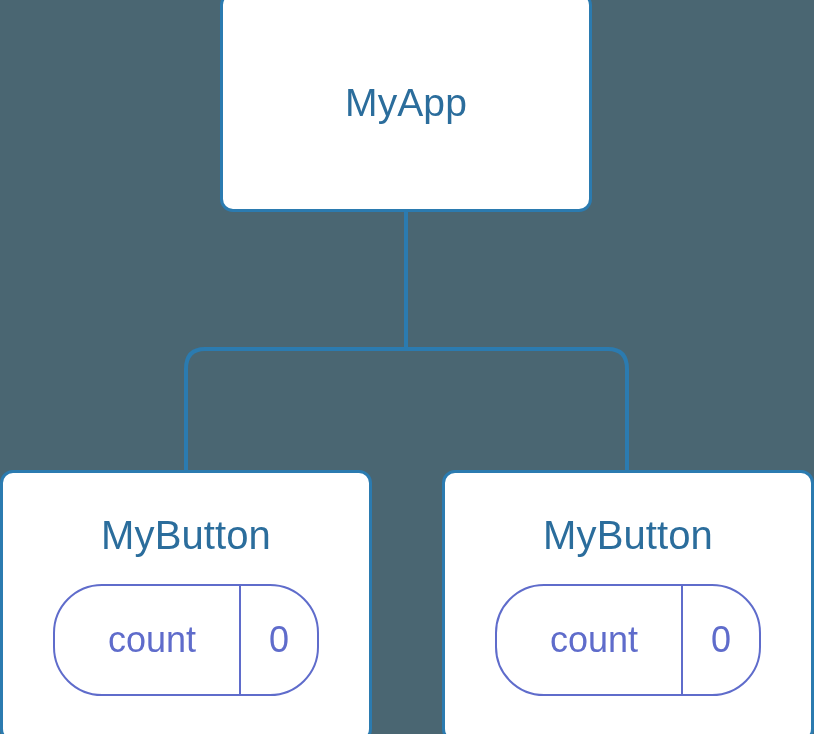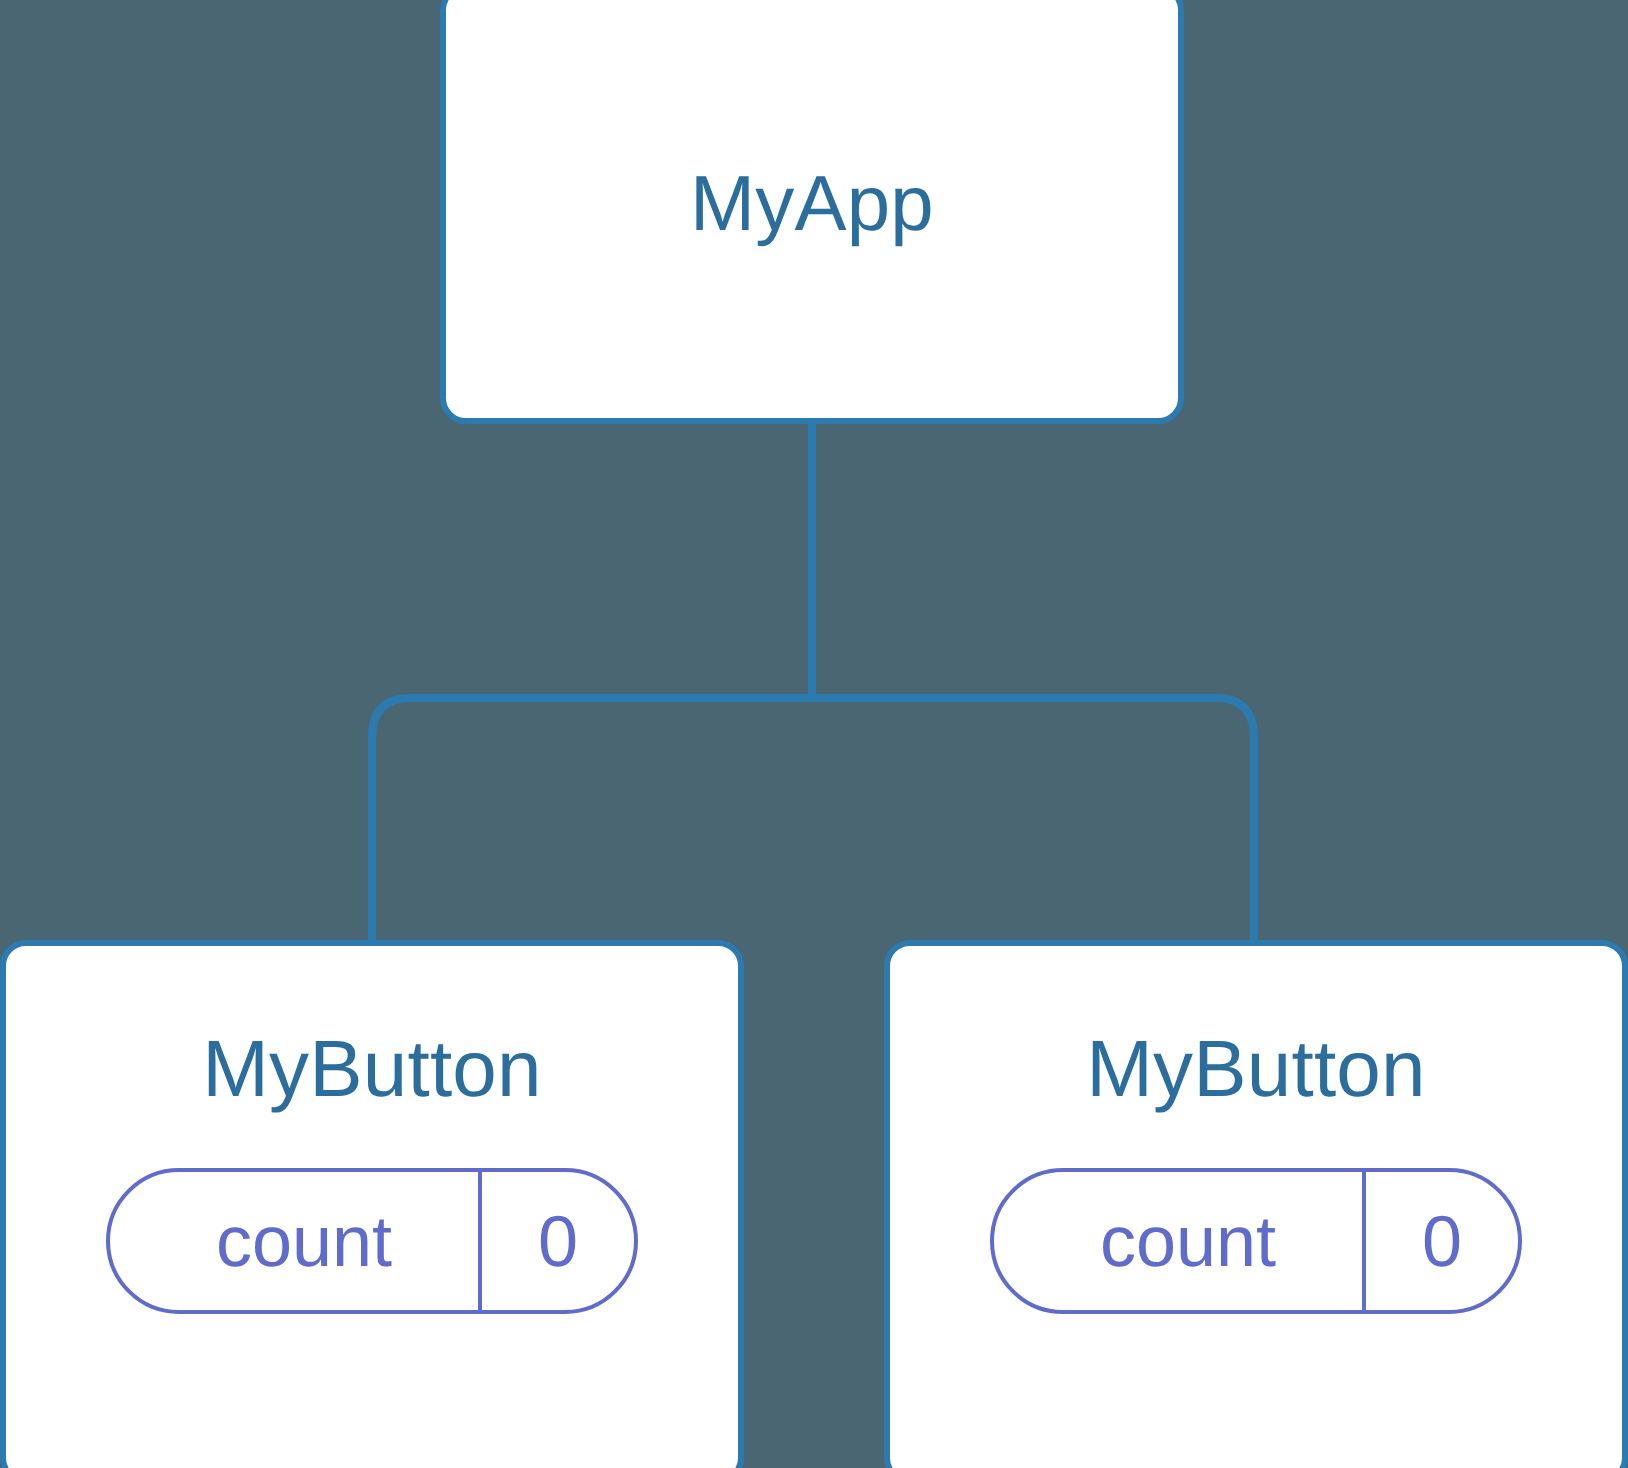--- a/index.html
+++ b/index.html
@@ -73,21 +73,21 @@
   }
 
   .node-root .node-title {
     font-size: 39px;
   }
 
   
   .prop-pill {
     margin-top: 29px;
     box-sizing: border-box;
-    height: 73px;
+    height: 112px;
     width: 266px;
     border: 2px solid #5f6ccb;
     border-radius: 49px;
     display: flex;
     align-items: stretch;
     overflow: hidden;
     background: #ffffff;
   }
 
   .prop-key,

